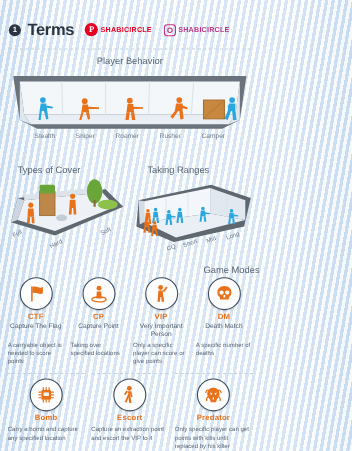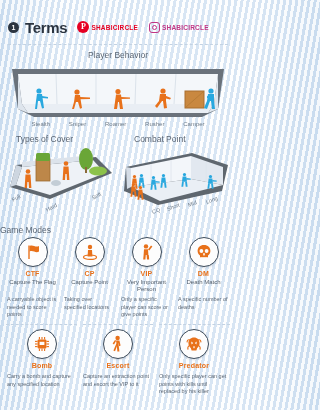--- a/index.html
+++ b/index.html
@@ -69,37 +69,37 @@
   .figs{position:absolute;left:0;top:0;width:100%;height:100%;}
   .fig{position:absolute;bottom:18px;}
   .beh-labels{
     position:absolute;left:14px;right:14px;bottom:-2px;
     display:flex;justify-content:space-around;
   }
   .beh-labels span{font-size:6px;color:#6b7embed;}
   .beh-labels span{font-size:6px;color:#6e7b88;}
 
   
-  .two-col{display:flex;margin-top:4px;justify-content:center;}
+  .two-col{display:flex;margin-top:19px;justify-content:center;}
   .col{width:50%;position:relative;height:92px;}
 
   .rot-label{
     position:absolute;font-size:5.5px;color:#6e7b88;
     transform:rotate(-27deg);transform-origin:left center;
     white-space:nowrap;
   }
   .flat-label{
     position:absolute;font-size:5.5px;color:#6e7b88;
     transform:rotate(-20deg);transform-origin:left center;
     white-space:nowrap;
   }
 
   
   .modes-title{
-    text-align:left;font-size:8.5px;color:#5a6573;padding:4px 0 2px;
+    text-align:right;font-size:8.5px;color:#5a6573;padding:4px 0 2px;
   }
   .modes-row{display:flex;}
   .mode{
     width:25%;display:flex;flex-direction:column;align-items:center;
     padding:0 3px;box-sizing:border-box;
   }
   .modes-row.three .mode{width:33.333%;}
   .mode-icon{
     width:30px;height:30px;border-radius:50%;
     background:#fdfdfd;border:1.6px solid #3d4c5c;
@@ -280,21 +280,21 @@
           <path d="M4.6,13 L7,13 L7.4,19 L5,19 Z"></path>
         </g>
       </svg>
 
       <div class="rot-label" style="left:12px;top:68px">Full</div>
       <div class="rot-label" style="left:46px;top:78px">Hard</div>
       <div class="rot-label" style="left:92px;top:66px">Soft</div>
     </div>
 
     <div class="col">
-      <div class="sec-title left">Combat Point</div>
+      <div class="sec-title left">Taking Ranges</div>
 
       <svg width="118" height="72" viewBox="0 0 118 72" style="position:absolute;left:0;top:14px">
 
         <path d="M8,24 L74,10 L110,22 L104,48 L40,62 L6,48 Z" fill="#5f676f"></path>
 
         <path d="M13,25 L73,13 L73,36 L13,44 Z" fill="#f3f6fa"></path>
         <path d="M73,13 L105,24 L105,42 L73,36 Z" fill="#e2e8f0"></path>
 
         <path d="M13,44 L73,36 L105,42 L42,58 Z" fill="#eaeff5"></path>
 

